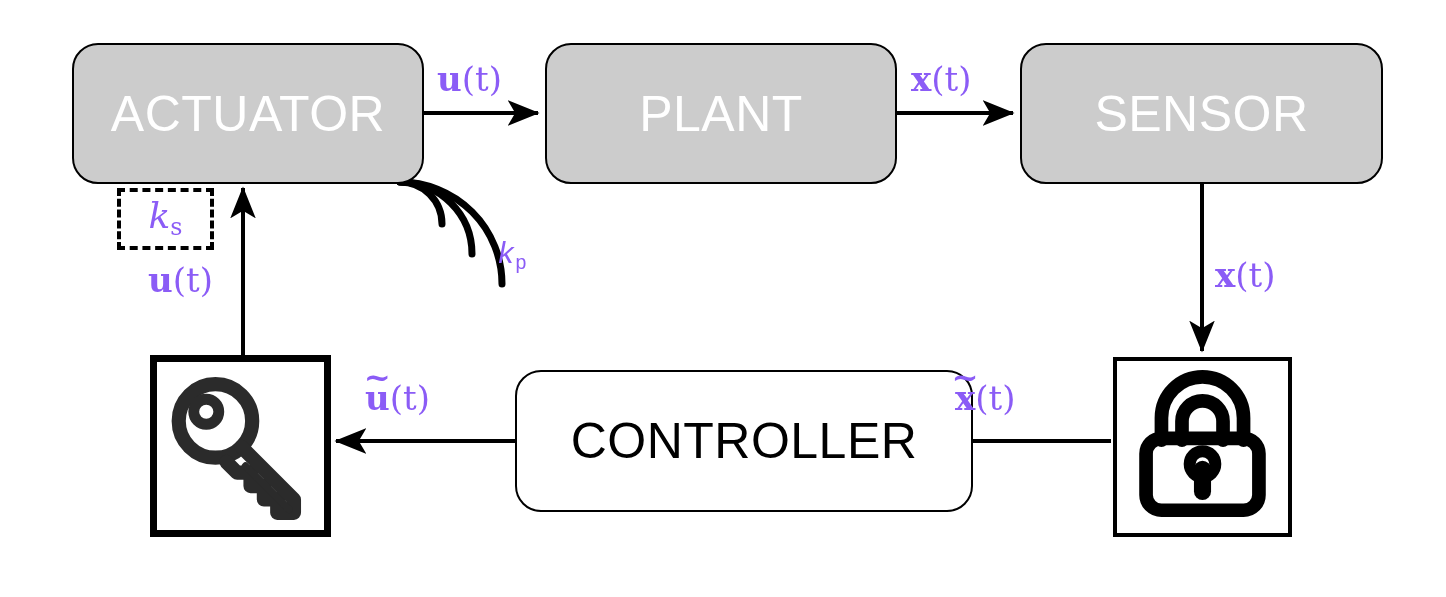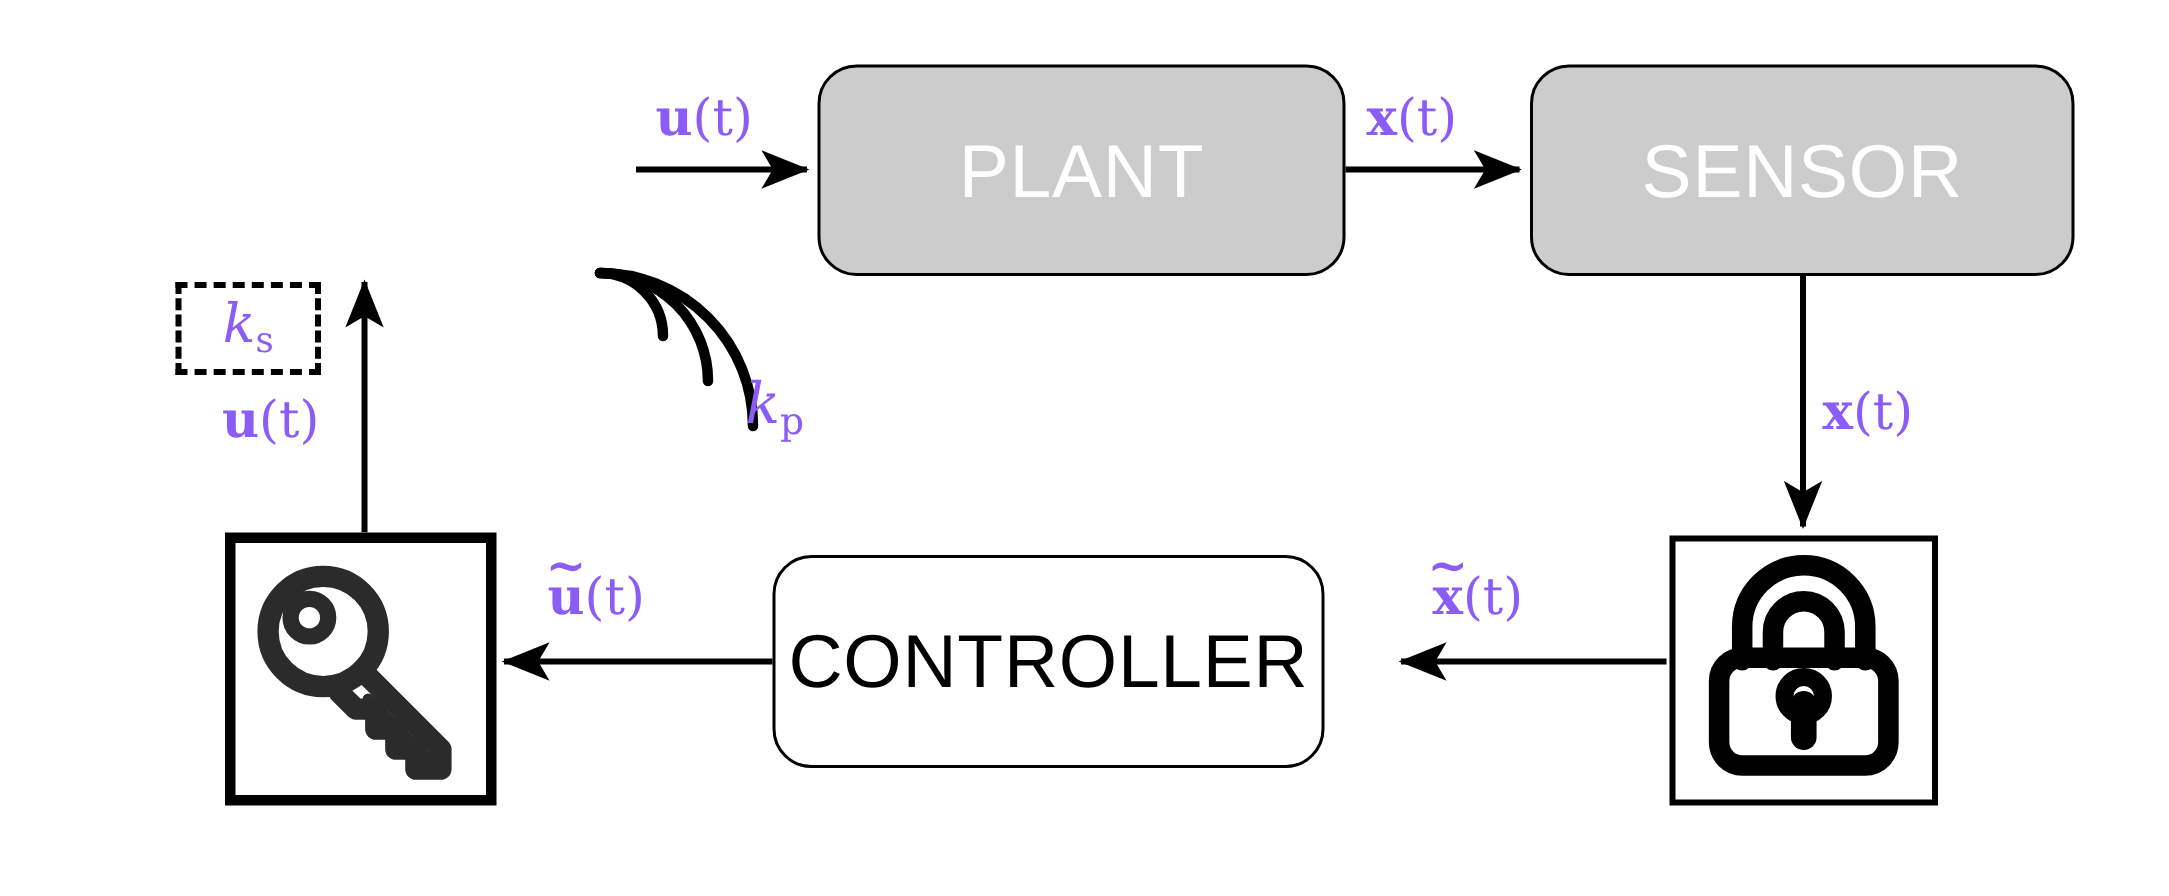--- a/index.html
+++ b/index.html
@@ -149,30 +149,33 @@
       <line x1="243" y1="355" x2="243" y2="188" stroke="#000000" stroke-width="4" marker-end="url(#ah)"></line>
     </g>
 
     <g fill="none" stroke="#000000" stroke-width="7" stroke-linecap="round">
       <path d="M 400 182 A 42 42 0 0 1 442 224"></path>
       <path d="M 400 182 A 72 72 0 0 1 472 254"></path>
       <path d="M 400 182 A 102 102 0 0 1 502 284"></path>
     </g>
   </svg>
 
+  <div class="block gray" style="left:72px; top:43px; width:352px; height:141px;">
+    <span class="block-label">ACTUATOR</span>
+  </div>
 
   <div class="block gray" style="left:545px; top:43px; width:352px; height:141px;">
     <span class="block-label">PLANT</span>
   </div>
 
   <div class="block gray" style="left:1020px; top:43px; width:363px; height:141px;border-radius:26px;">
     <span class="block-label">SENSOR</span>
   </div>
 
-  <div class="block white" style="left:515px; top:370px; width:368px; height:142px;text-align:right;">
+  <div class="block white" style="left:515px; top:370px; width:458px; height:142px;text-align:right;">
     <span class="block-label">CONTROLLER</span>
   </div>
 
   <div class="icon-frame" style="left:150px; top:355px; width:181px; height:182px;">
     <svg viewBox="0 0 100 100" xmlns="http://www.w3.org/2000/svg">
       <g fill="none" stroke="#2b2b2b" stroke-width="8.5" stroke-linecap="round" stroke-linejoin="round">
         <circle cx="35" cy="35" r="22"></circle>
         <circle cx="29.5" cy="29.5" r="7.5" stroke-width="6.5"></circle>
         <path d="M 50.5 50.5 L 82 82 L 82 90 L 72 90 L 72 82
                  L 64 82 L 64 74 L 56 74 L 56 66 L 48 66 L 41.5 59.5"></path>
@@ -190,21 +193,21 @@
         <circle cx="50" cy="60" r="7.5" stroke-width="7"></circle>
         <path d="M 50 63 L 50 76" stroke-width="10"></path>
       </g>
     </svg>
   </div>
 
   <div class="gain-box" style="left:100px; top:188px; width:97px; height:62px;margin-left:17px;">
     <span class="mlabel" style="position:static; font-size:36px;"><span class="it">k</span><span class="sub">s</span></span>
   </div>
 
-  <span class="mlabel" style="left:497px; top:250px; font-size:38px;"><span class="it">k</span><span class="sub">p</span></span>
+  <span class="mlabel" style="left:497px; top:240px; font-size:30px;font-family:Liberation Mono, monospace;"><span class="it">k</span><span class="sub">p</span></span>
 
   <span class="mlabel" style="left:437px; top:62px;"><span class="vec">u</span><span class="paren">(t)</span></span>
 
   <span class="mlabel" style="left:911px; top:62px;"><span class="vec">x</span><span class="paren">(t)</span></span>
 
   <span class="mlabel" style="left:1215px; top:258px;"><span class="vec">x</span><span class="paren">(t)</span></span>
 
   <span class="mlabel" style="left:955px; top:381px;"><span class="tildewrap"><span class="tl">~</span><span class="vec">x</span></span><span class="paren">(t)</span></span>
 
   <span class="mlabel" style="left:365px; top:381px;"><span class="tildewrap"><span class="tl">~</span><span class="vec">u</span></span><span class="paren">(t)</span></span>

